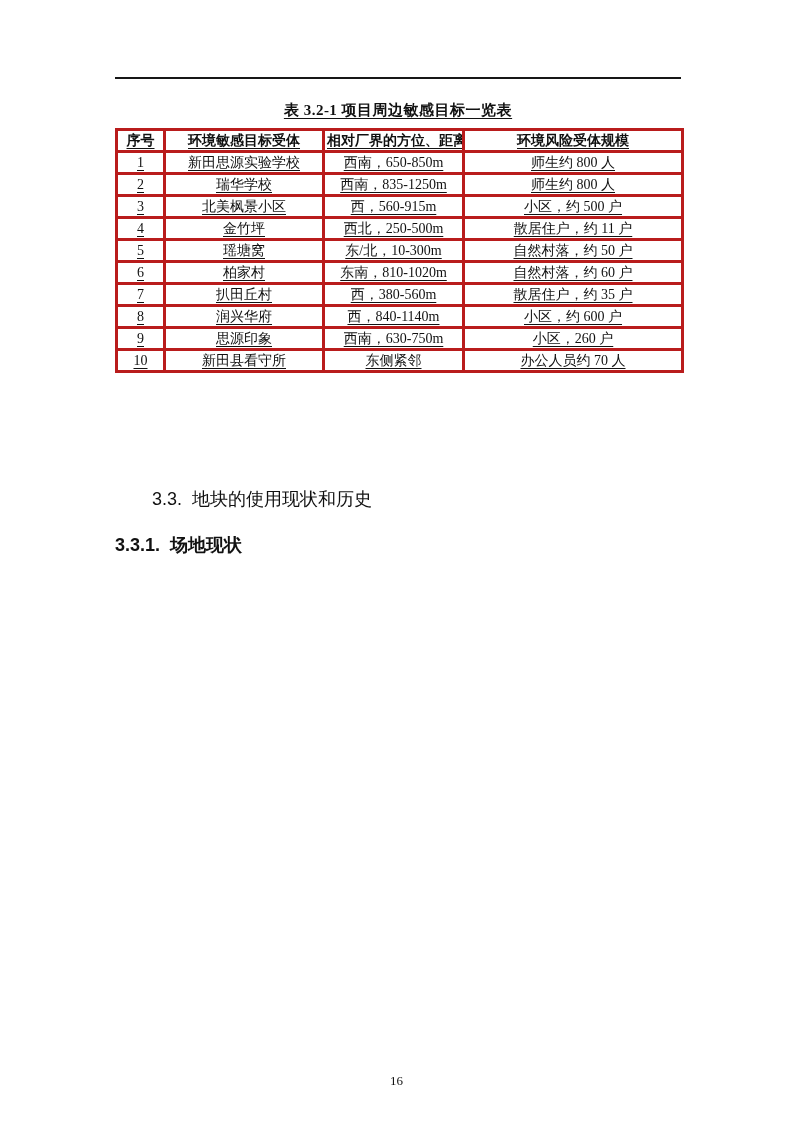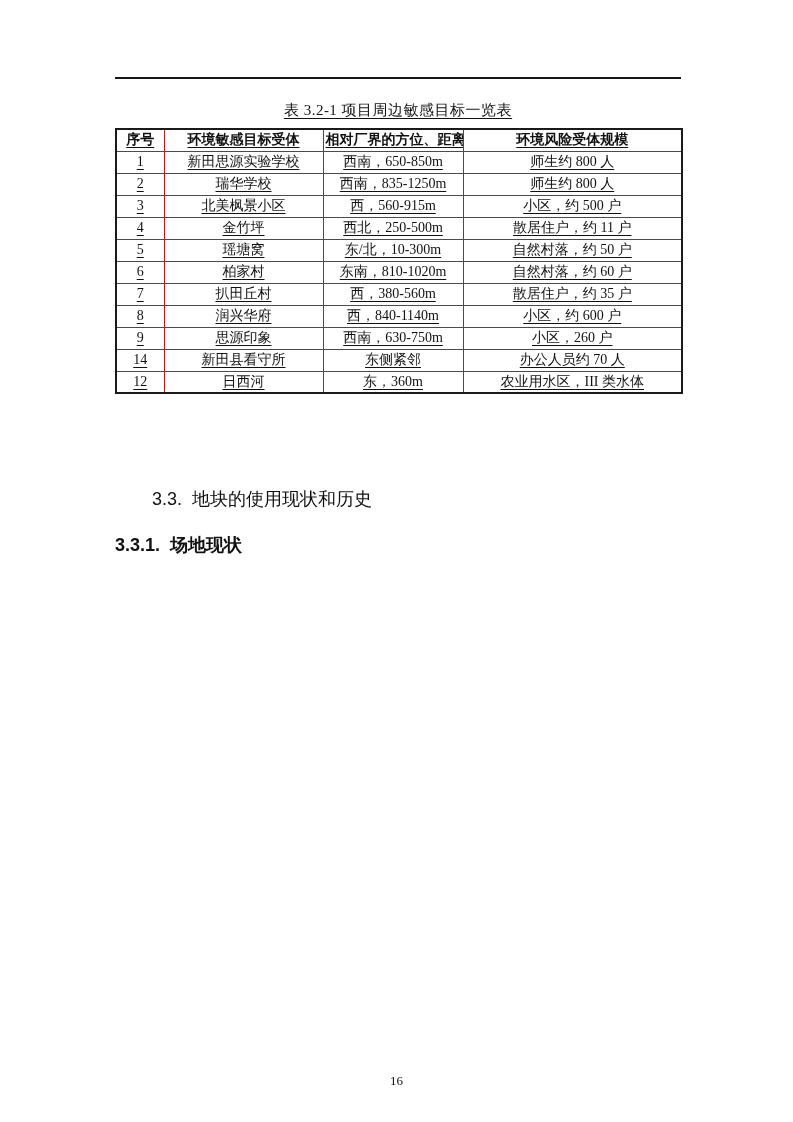--- a/index.html
+++ b/index.html
@@ -21,38 +21,38 @@
     left:115px; top:77px;
     width:566px; height:2px;
     background:#161616;
   }
   .table-title {
     position:absolute;
     left:115px; top:101px;
     width:566px;
     text-align:center;
     font-size:15px;
-    font-weight:400;
+    font-weight:700;
     letter-spacing:0.5px;
   }
   .table-title span { text-decoration:underline; text-underline-offset:3px; }
   table.sens {
     position:absolute;
     left:115px; top:128px;
     width:566px;
     border-collapse:collapse;
     table-layout:fixed;
     font-size:14px;
   }
   table.sens col.c1 { width:48px; }
   table.sens col.c2 { width:159px; }
   table.sens col.c3 { width:140px; }
   table.sens col.c4 { width:219px; }
   table.sens th, table.sens td {
-    border:1px solid #b91c1c;
+    border:3px solid #b91c1c;
     height:22px;
     text-align:center;
     vertical-align:middle;
     padding:0 2px;
     white-space:nowrap;
     overflow:hidden;
   }
   table.sens { border:2px solid #1a1a1a; }
   table.sens th { font-weight:bold; }
   table.sens th span, table.sens td span {
@@ -171,31 +171,25 @@
           <td><span>西，840-1140m</span></td>
           <td><span>小区，约 600 户</span></td>
         </tr>
         <tr>
           <td><span>9</span></td>
           <td><span>思源印象</span></td>
           <td><span>西南，630-750m</span></td>
           <td><span>小区，260 户</span></td>
         </tr>
         <tr>
-          <td><span>14</span></td>
+          <td><span>10</span></td>
           <td><span>新田县看守所</span></td>
           <td><span>东侧紧邻</span></td>
           <td><span>办公人员约 70 人</span></td>
         </tr>
-        <tr>
-          <td><span>12</span></td>
-          <td><span>日西河</span></td>
-          <td><span>东，360m</span></td>
-          <td><span>农业用水区，III 类水体</span></td>
-        </tr>
       </tbody>
   </table>
 
   <div class="heading-33">
     <span class="heading-num">3.3.</span><span>地块的使用现状和历史</span>
   </div>
 
   <div class="heading-331">
     <span class="heading-num">3.3.1.</span><span>场地现状</span>
   </div>

